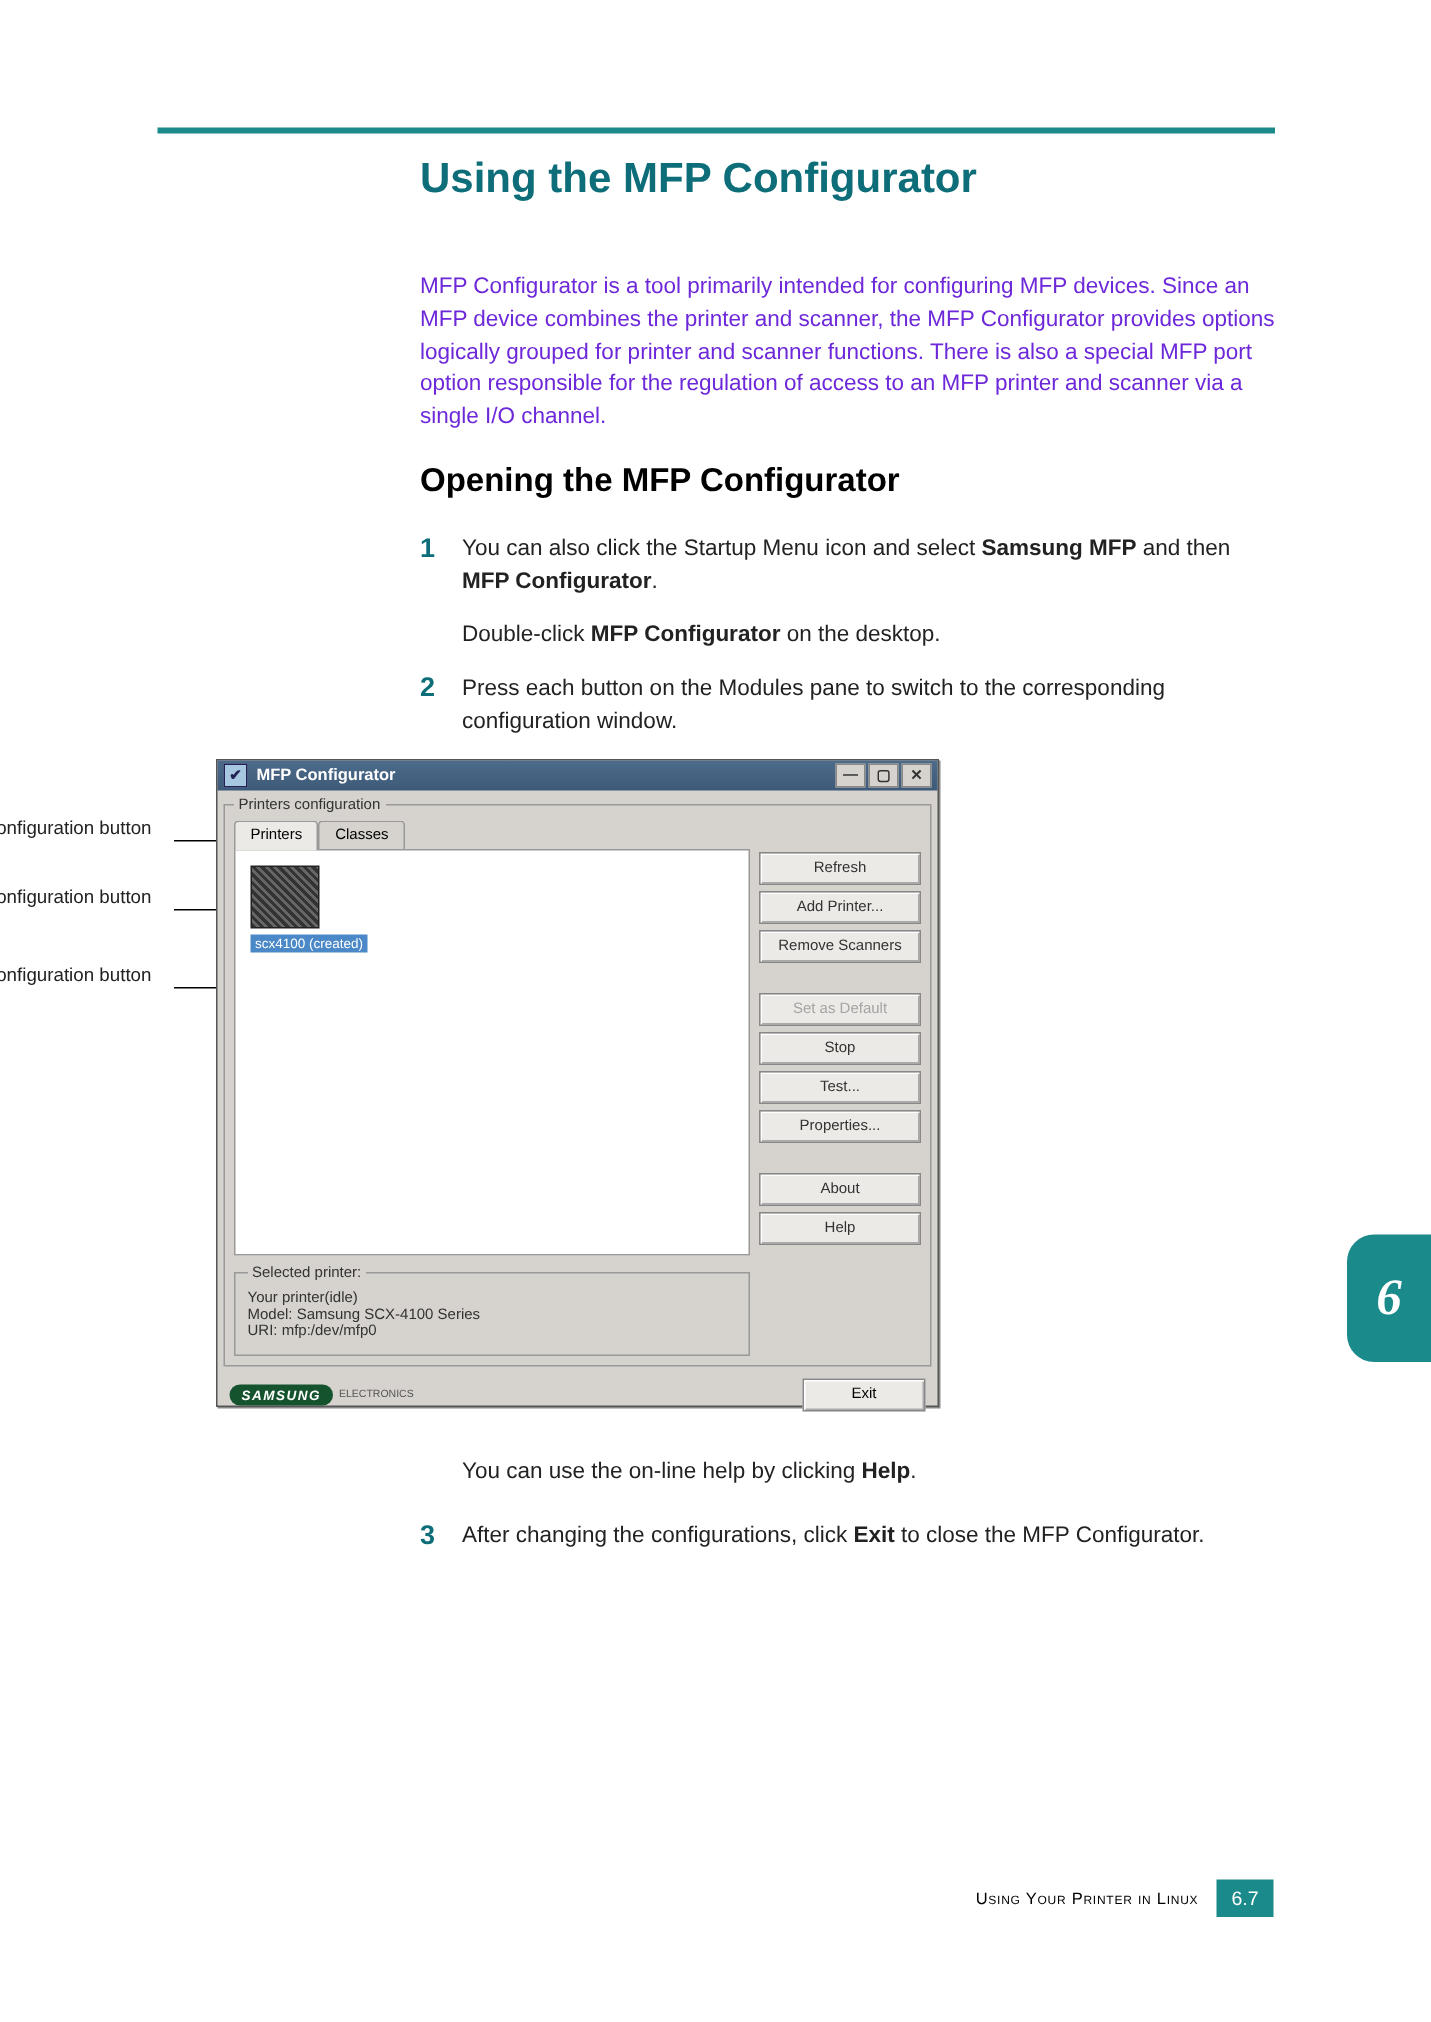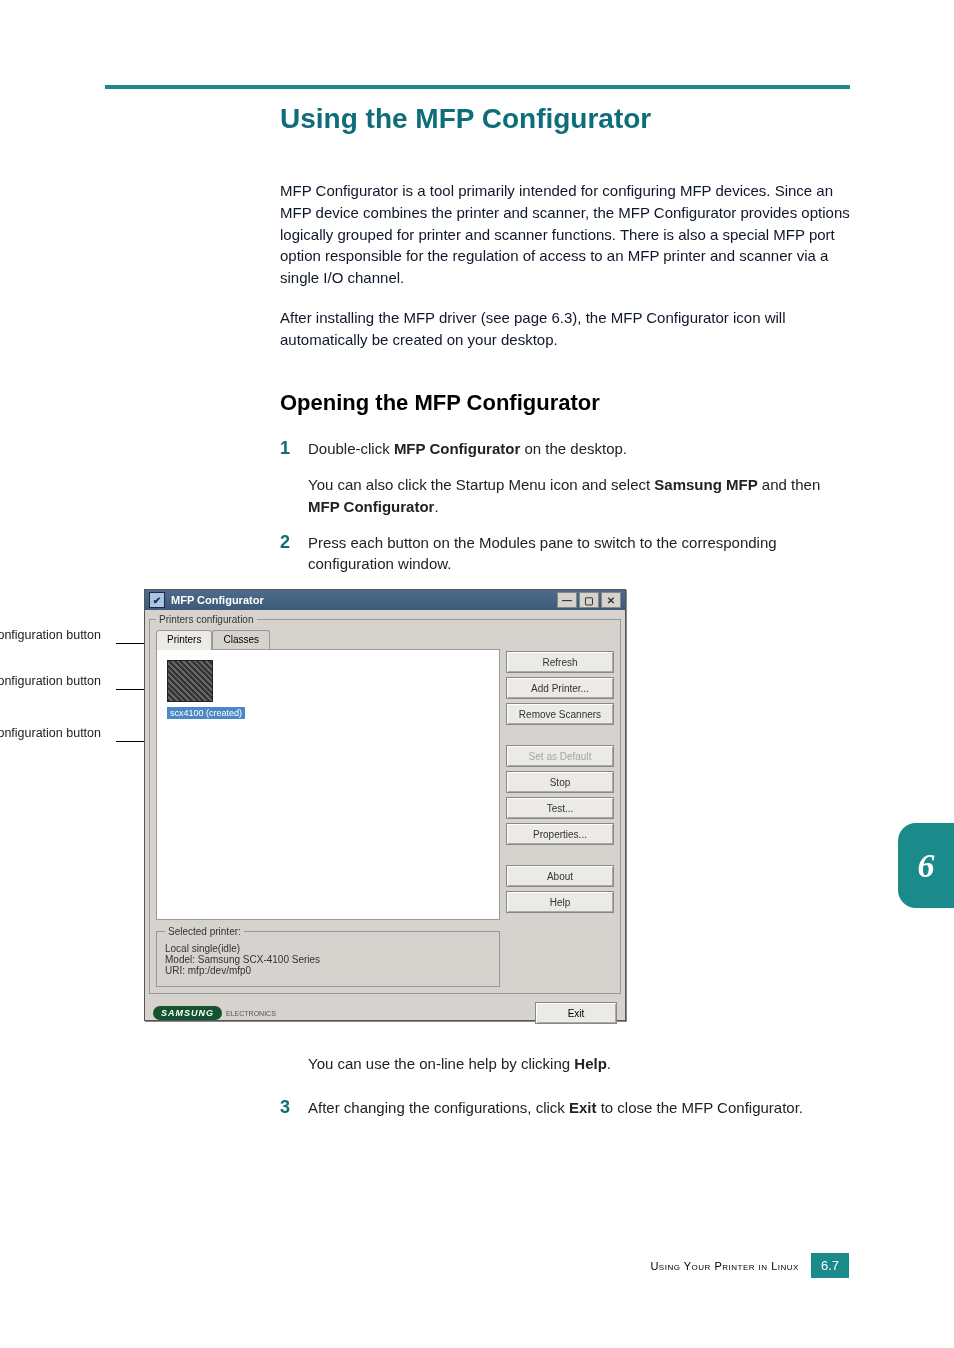--- a/index.html
+++ b/index.html
@@ -38,21 +38,21 @@
   h2.sub-title {
     color: #000;
     font-size: 22px;
     font-weight: bold;
     margin: 0 0 22px 0;
   }
   p.body {
     font-size: 15px;
     line-height: 1.45;
     margin: 0 0 18px 0;
-    color: #0f172a;
+    color: #6d28d9;
   }
   .step {
     display: flex;
     margin-bottom: 14px;
   }
   .step .num {
     width: 28px;
     flex: 0 0 28px;
     color: #0d6d78;
     font-weight: bold;
@@ -238,29 +238,28 @@
 </head>
 <body>
 
 <div class="page">
   <div class="top-rule"></div>
 
   <div class="content-col">
     <h1 class="main-title">Using the MFP Configurator</h1>
 
     <p class="body">MFP Configurator is a tool primarily intended for configuring MFP devices. Since an MFP device combines the printer and scanner, the MFP Configurator provides options logically grouped for printer and scanner functions. There is also a special MFP port option responsible for the regulation of access to an MFP printer and scanner via a single I/O channel.</p>
-    <p class="body" style="margin-bottom:40px">After installing the MFP driver (see page 6.3), the MFP Configurator icon will automatically be created on your desktop.</p>
 
     <h2 class="sub-title">Opening the MFP Configurator</h2>
 
     <div class="step">
       <div class="num">1</div>
       <div class="txt">
+        <p><span>You can also click the Startup Menu icon and select </span><strong>Samsung MFP</strong><span> and then </span><strong>MFP Configurator</strong><span>.</span></p>
         <p><span>Double-click </span><strong>MFP Configurator</strong><span> on the desktop.</span></p>
-        <p><span>You can also click the Startup Menu icon and select </span><strong>Samsung MFP</strong><span> and then </span><strong>MFP Configurator</strong><span>.</span></p>
       </div>
     </div>
 
     <div class="step">
       <div class="num">2</div>
       <div class="txt">
         <p>Press each button on the Modules pane to switch to the corresponding configuration window.</p>
       </div>
     </div>
   </div>
@@ -295,21 +294,21 @@
               <div class="tabs">
                 <div class="tab active">Printers</div>
                 <div class="tab">Classes</div>
               </div>
               <div class="tabpane">
                 <div class="printer-icon"></div>
                 <span class="printer-label">scx4100 (created)</span>
               </div>
               <fieldset class="sel">
                 <legend>Selected printer:</legend>
-                <div>Local single(idle)</div>
+                <div>Your printer(idle)</div>
                 <div>Model: Samsung SCX-4100 Series</div>
                 <div>URI: mfp:/dev/mfp0</div>
               </fieldset>
             </div>
             <div class="sidebtns">
               <div class="btn">Refresh</div>
               <div class="btn">Add Printer...</div>
               <div class="btn">Remove Scanners</div>
               <div class="gap"></div>
               <div class="btn disabled">Set as Default</div>

